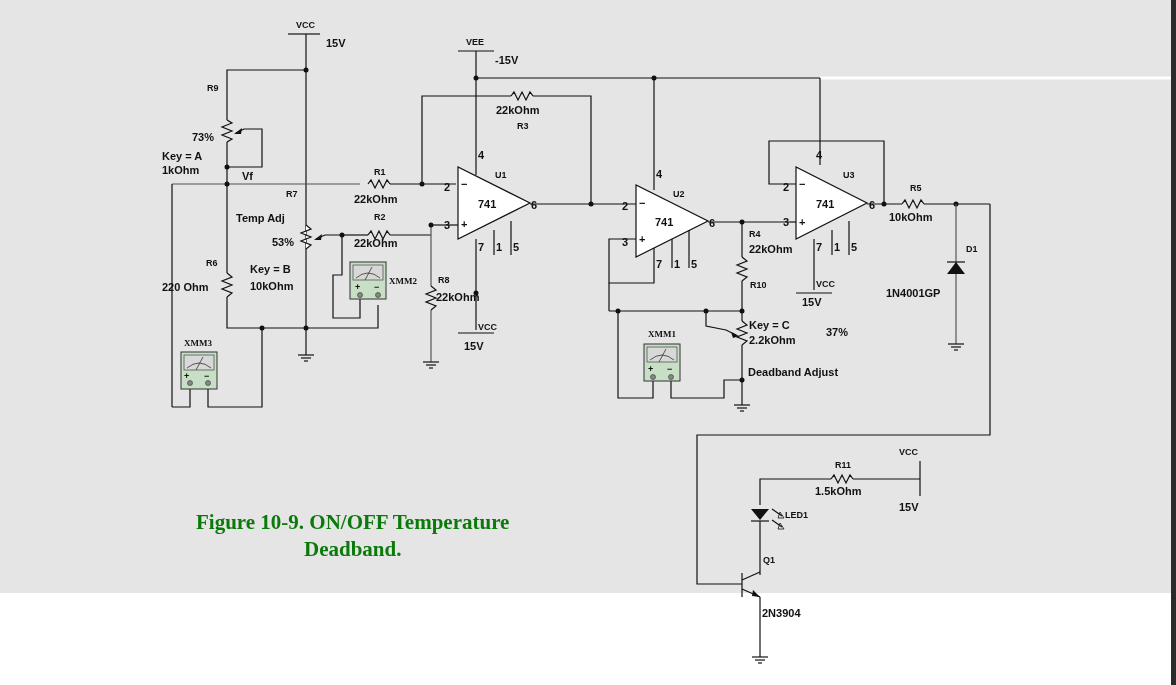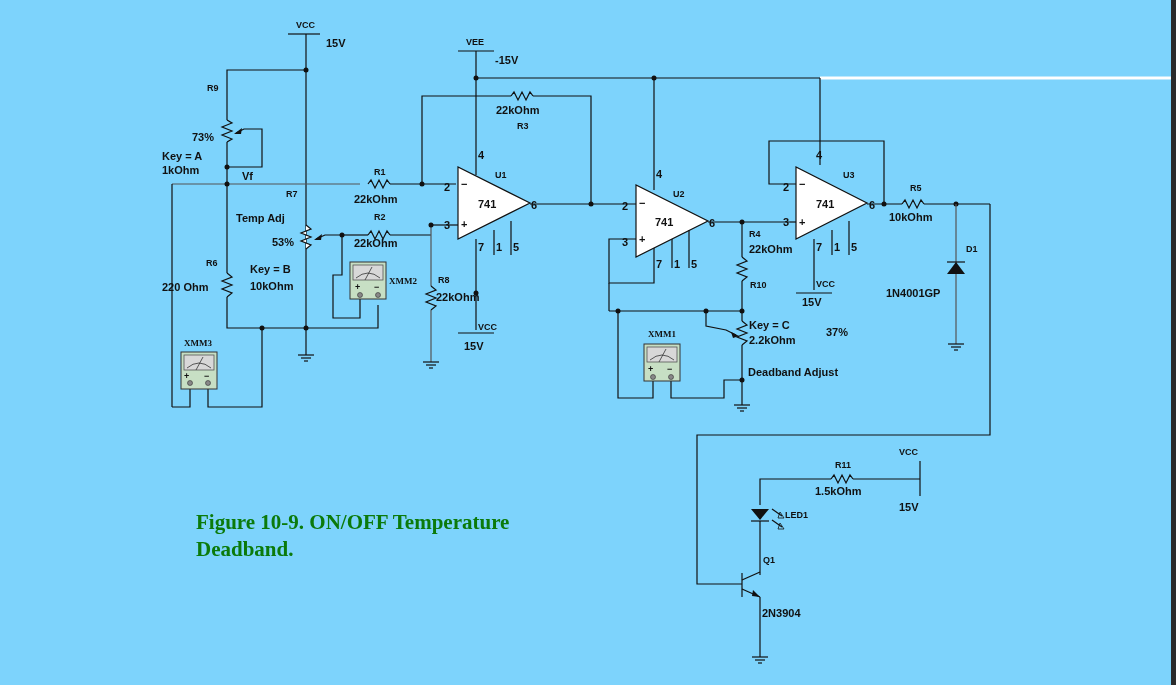--- a/index.html
+++ b/index.html
@@ -1,35 +1,35 @@
 <!DOCTYPE html>
 <html><head>
 <meta charset="utf-8">
 <style>
   html, body { margin: 0; padding: 0; }
   body {
     width: 1176px; height: 685px; overflow: hidden;
     background: #ffffff; position: relative;
     font-family: "Liberation Sans", sans-serif;
   }
-  #page { position: absolute; left: 0; top: 0; width: 1171px; height: 685px; background: #7dd3fc; }
+  #page { position: absolute; left: 0; top: 0; width: 1171px; height: 593px; background: #e5e5e5; }
   #scrollbar { position: absolute; left: 1171px; top: 0; width: 5px; height: 685px; background: #2b2b2b; }
   svg { position: absolute; left: 0; top: 0; }
   .w { stroke: #111; stroke-width: 1.2; fill: none; }
   .wg { stroke: #555; stroke-width: 1.2; fill: none; }
   .lbl { font-family: "Liberation Sans", sans-serif; font-weight: bold; fill: #111; }
   .s9 { font-size: 9px; }
   .s11 { font-size: 11px; }
   .dot { fill: #111; }
   .meterbody { fill: #c7dfc4; stroke: #333; stroke-width: 1; }
   .meterface { fill: #d8d8d8; stroke: #555; stroke-width: 0.8; }
   .caption {
     position: absolute; left: 196px; top: 509px;
     font-family: "Liberation Serif", serif; font-weight: bold;
-    font-size: 21px; line-height: 27px; color: #0b7a0b;
+    font-size: 21px; line-height: 27px; color: #0b7a0b; text-align: center;
   }
 </style>
 </head>
 <body>
 
 <div id="page">
 <svg width="1171" height="685" viewBox="0 0 1171 685">
 
   <g>
     <line class="w" x1="288" y1="34" x2="320" y2="34"></line>

